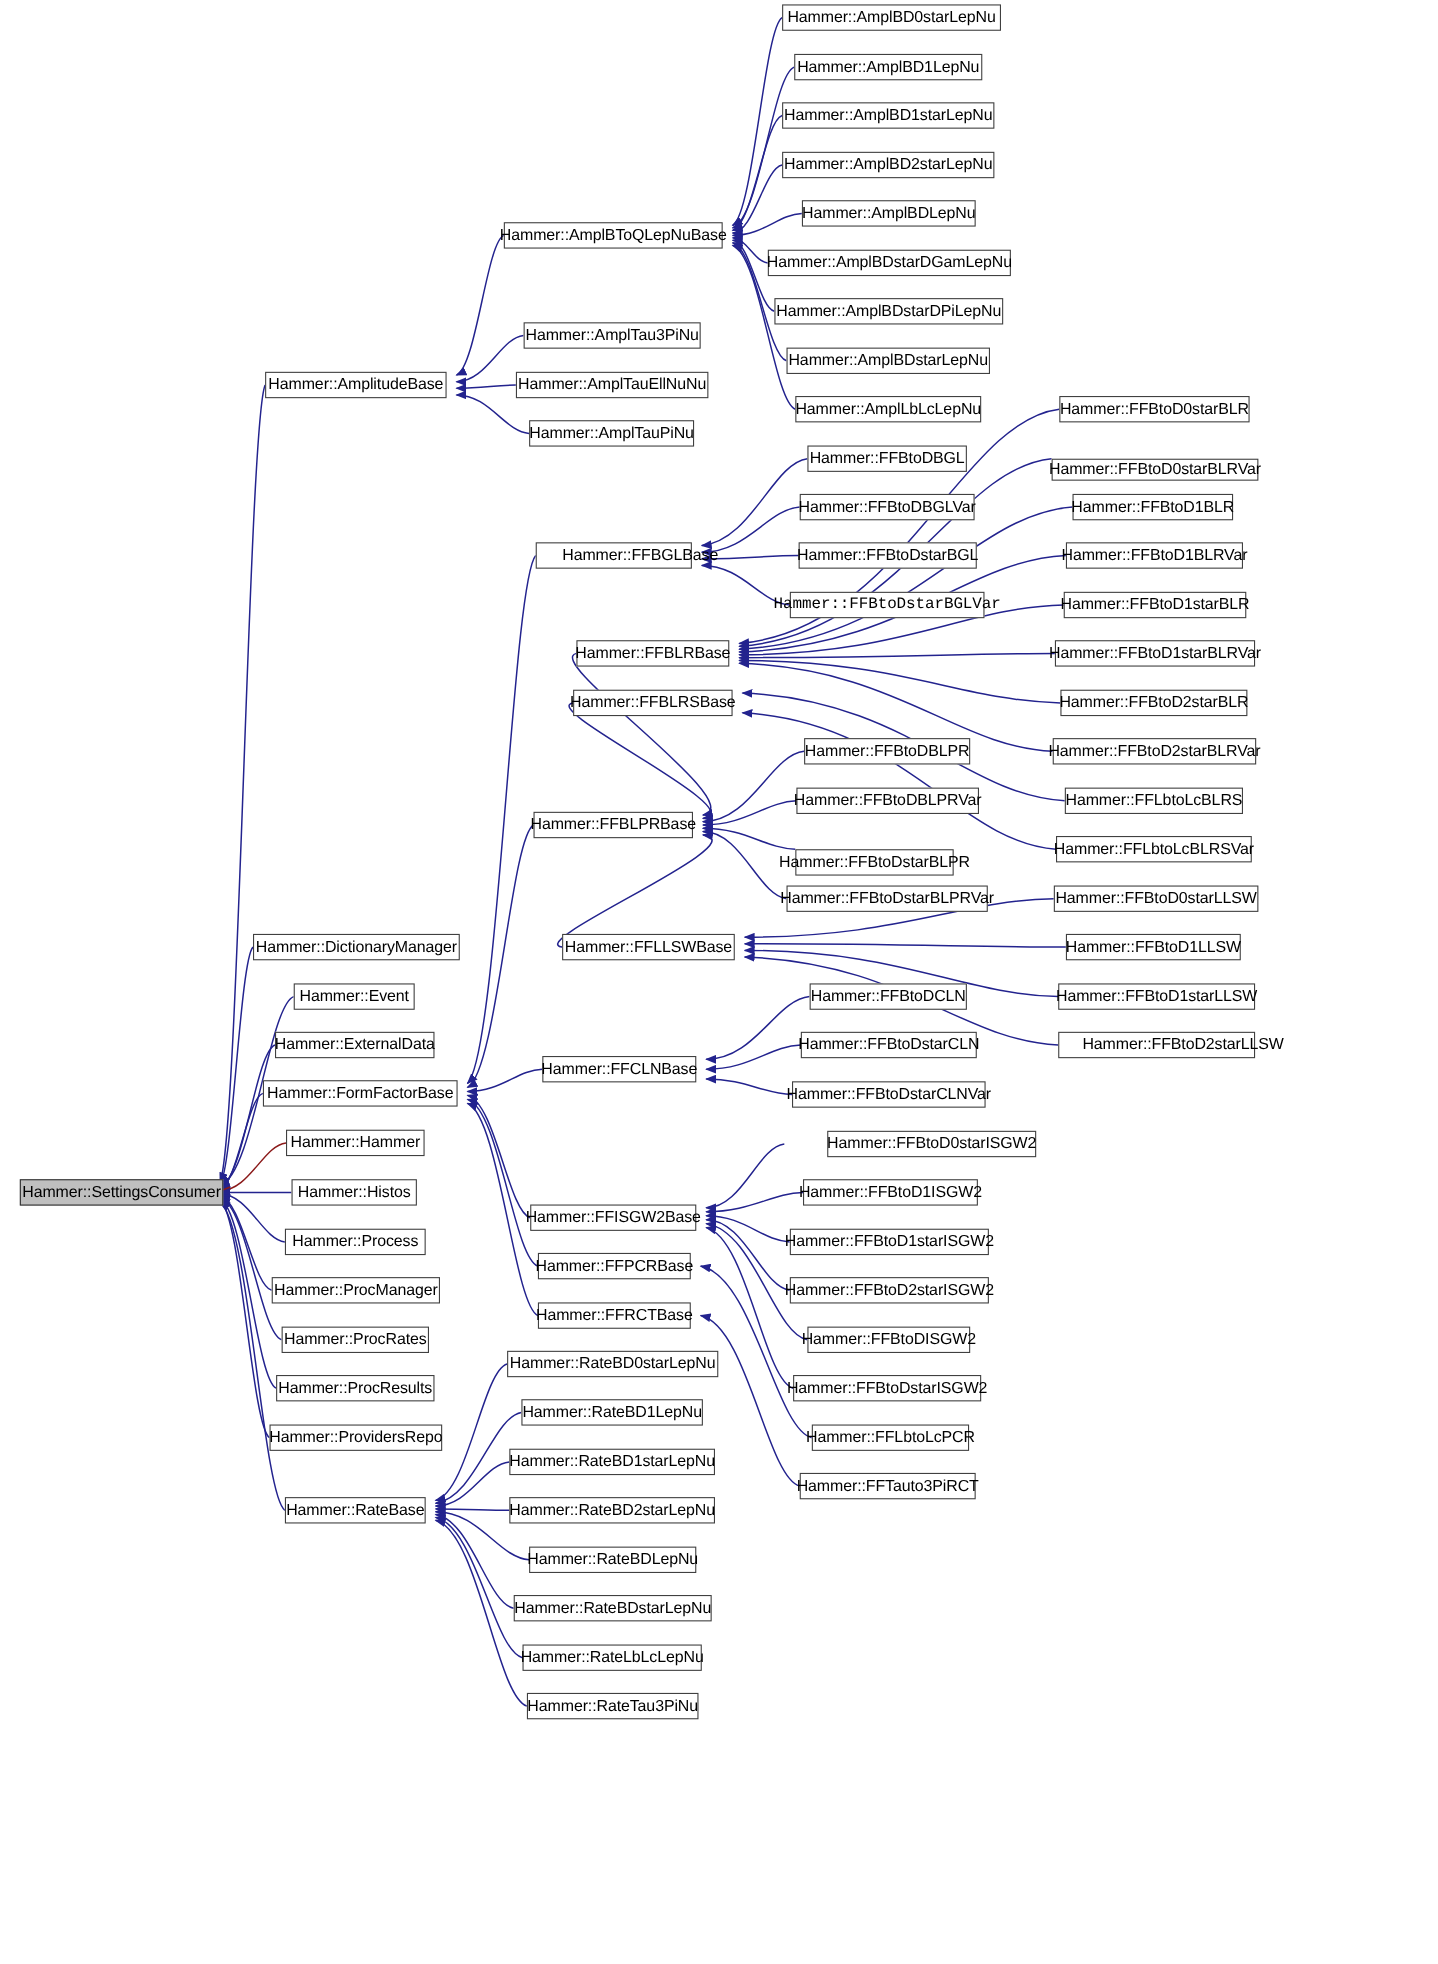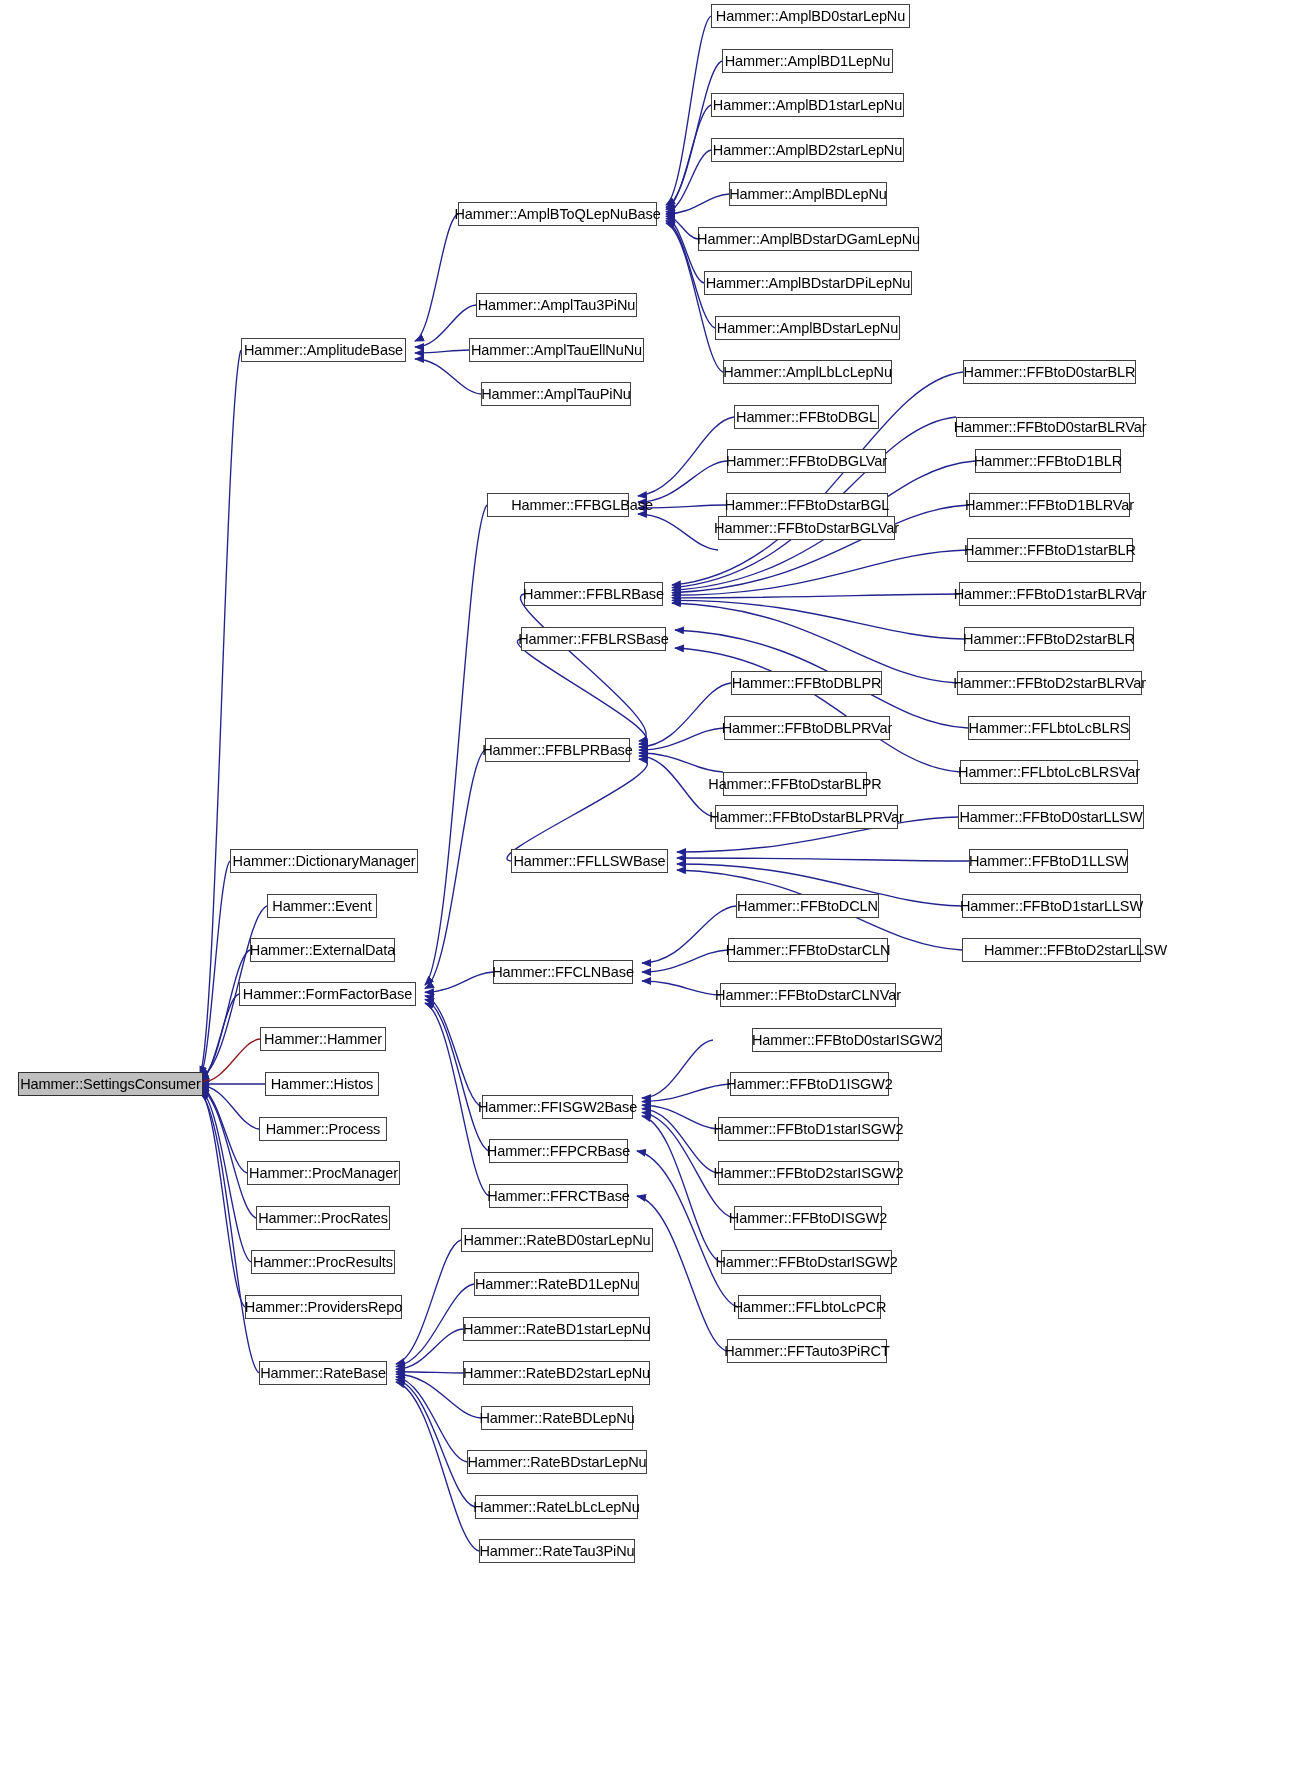--- a/index.html
+++ b/index.html
@@ -146,21 +146,21 @@
     <div class="node" style="left: 715px; top: 316px; width: 185px; height: 24px;">Hammer::AmplBDstarLepNu</div>
     <div class="node" style="left: 723px; top: 360px; width: 169px; height: 24px;">Hammer::AmplLbLcLepNu</div>
     <div class="node" style="left: 458px; top: 202px; width: 199px; height: 24px;">Hammer::AmplBToQLepNuBase</div>
     <div class="node" style="left: 476px; top: 293px; width: 161px; height: 24px;">Hammer::AmplTau3PiNu</div>
     <div class="node" style="left: 469px; top: 338px; width: 175px; height: 24px;">Hammer::AmplTauEllNuNu</div>
     <div class="node" style="left: 481px; top: 382px; width: 150px; height: 24px;">Hammer::AmplTauPiNu</div>
     <div class="node" style="left: 241px; top: 338px; width: 165px; height: 24px;">Hammer::AmplitudeBase</div>
     <div class="node" style="left: 734px; top: 405px; width: 145px; height: 24px;">Hammer::FFBtoDBGL</div>
     <div class="node" style="left: 727px; top: 449px; width: 159px; height: 24px;">Hammer::FFBtoDBGLVar</div>
     <div class="node" style="left: 726px; top: 493px; width: 162px; height: 24px;">Hammer::FFBtoDstarBGL</div>
-    <div class="node" style="left: 718px; top: 516px; width: 177px; height: 24px;">Hammer::FFBtoDstarBGLVar</div>
+    <div class="node" style="left: 718px; top: 538px; width: 177px; height: 24px; font-family: Liberation Mono, monospace;">Hammer::FFBtoDstarBGLVar</div>
     <div class="node" style="left: 487px; top: 493px; width: 142px; height: 24px; padding-left: 48px;">Hammer::FFBGLBase</div>
     <div class="node" style="left: 963px; top: 360px; width: 173px; height: 24px;">Hammer::FFBtoD0starBLR</div>
     <div class="node" style="left: 956px; top: 405px; width: 188px; height: 20px; margin-top: 12px;">Hammer::FFBtoD0starBLRVar</div>
     <div class="node" style="left: 975px; top: 449px; width: 146px; height: 24px;">Hammer::FFBtoD1BLR</div>
     <div class="node" style="left: 969px; top: 493px; width: 161px; height: 24px;">Hammer::FFBtoD1BLRVar</div>
     <div class="node" style="left: 967px; top: 538px; width: 166px; height: 24px;">Hammer::FFBtoD1starBLR</div>
     <div class="node" style="left: 959px; top: 582px; width: 182px; height: 24px; text-align: right;">Hammer::FFBtoD1starBLRVar</div>
     <div class="node" style="left: 964px; top: 627px; width: 170px; height: 24px;">Hammer::FFBtoD2starBLR</div>
     <div class="node" style="left: 957px; top: 671px; width: 185px; height: 24px;">Hammer::FFBtoD2starBLRVar</div>
     <div class="node" style="left: 968px; top: 716px; width: 162px; height: 24px;">Hammer::FFLbtoLcBLRS</div>

